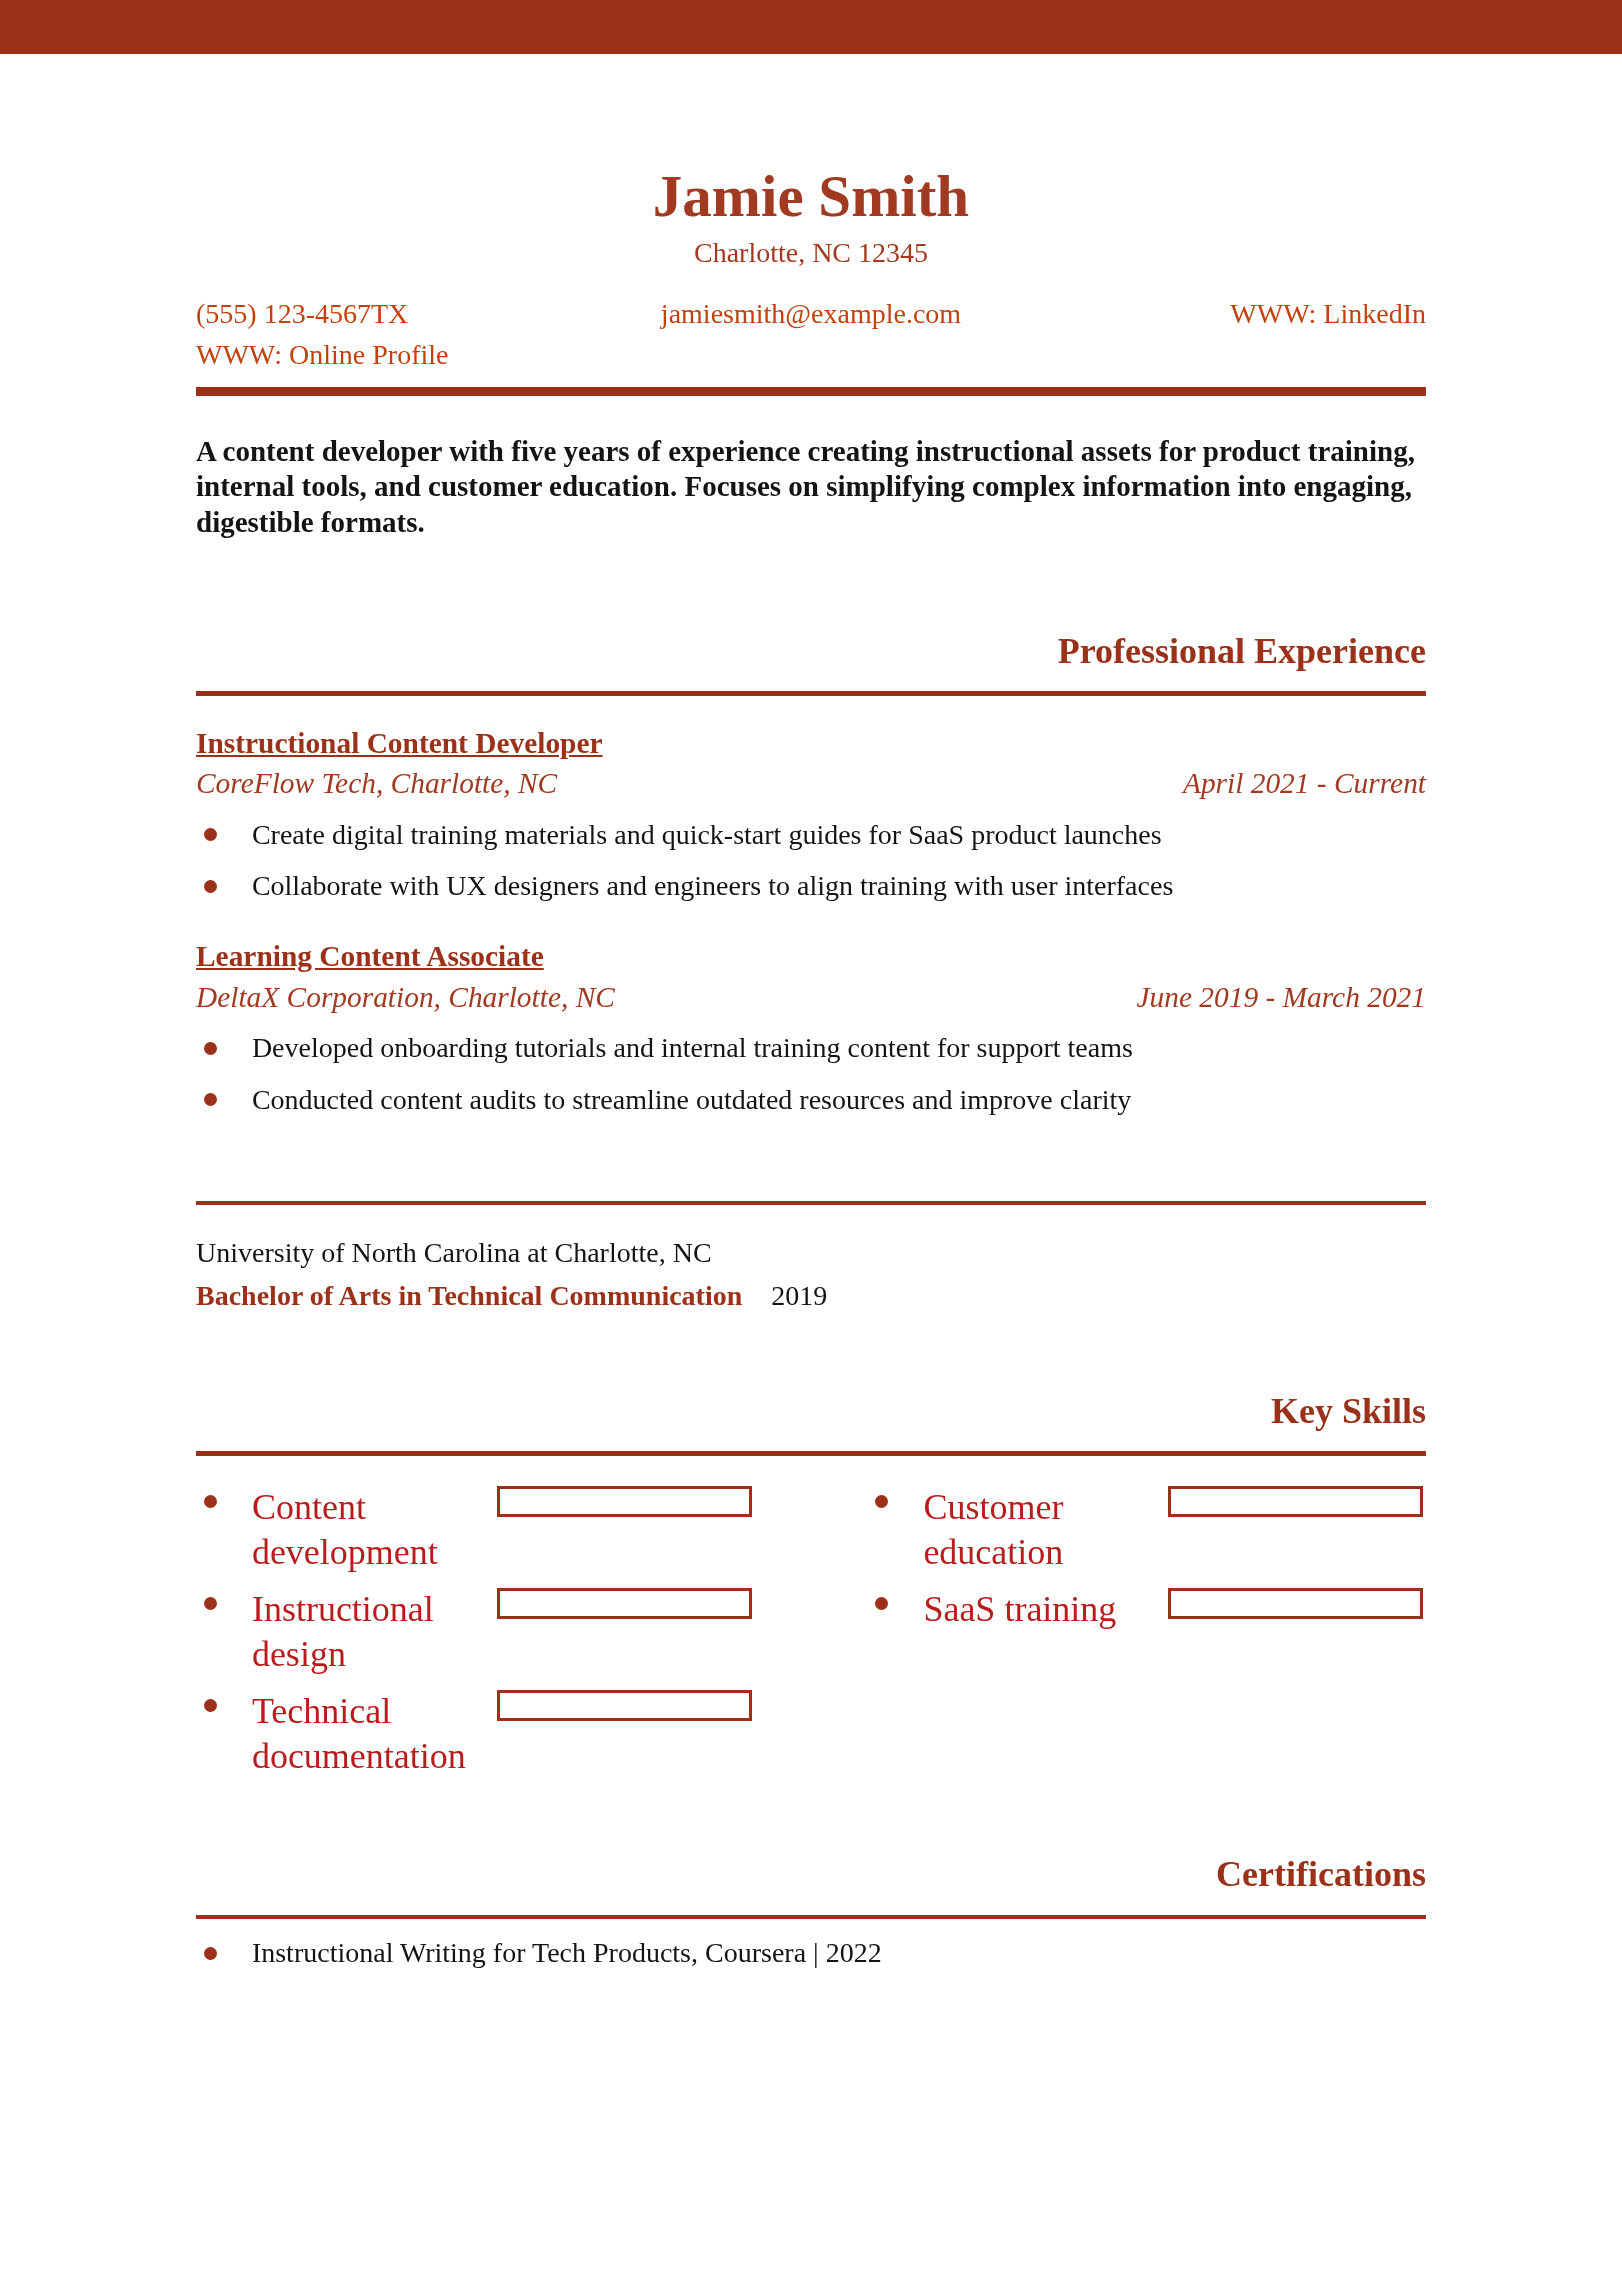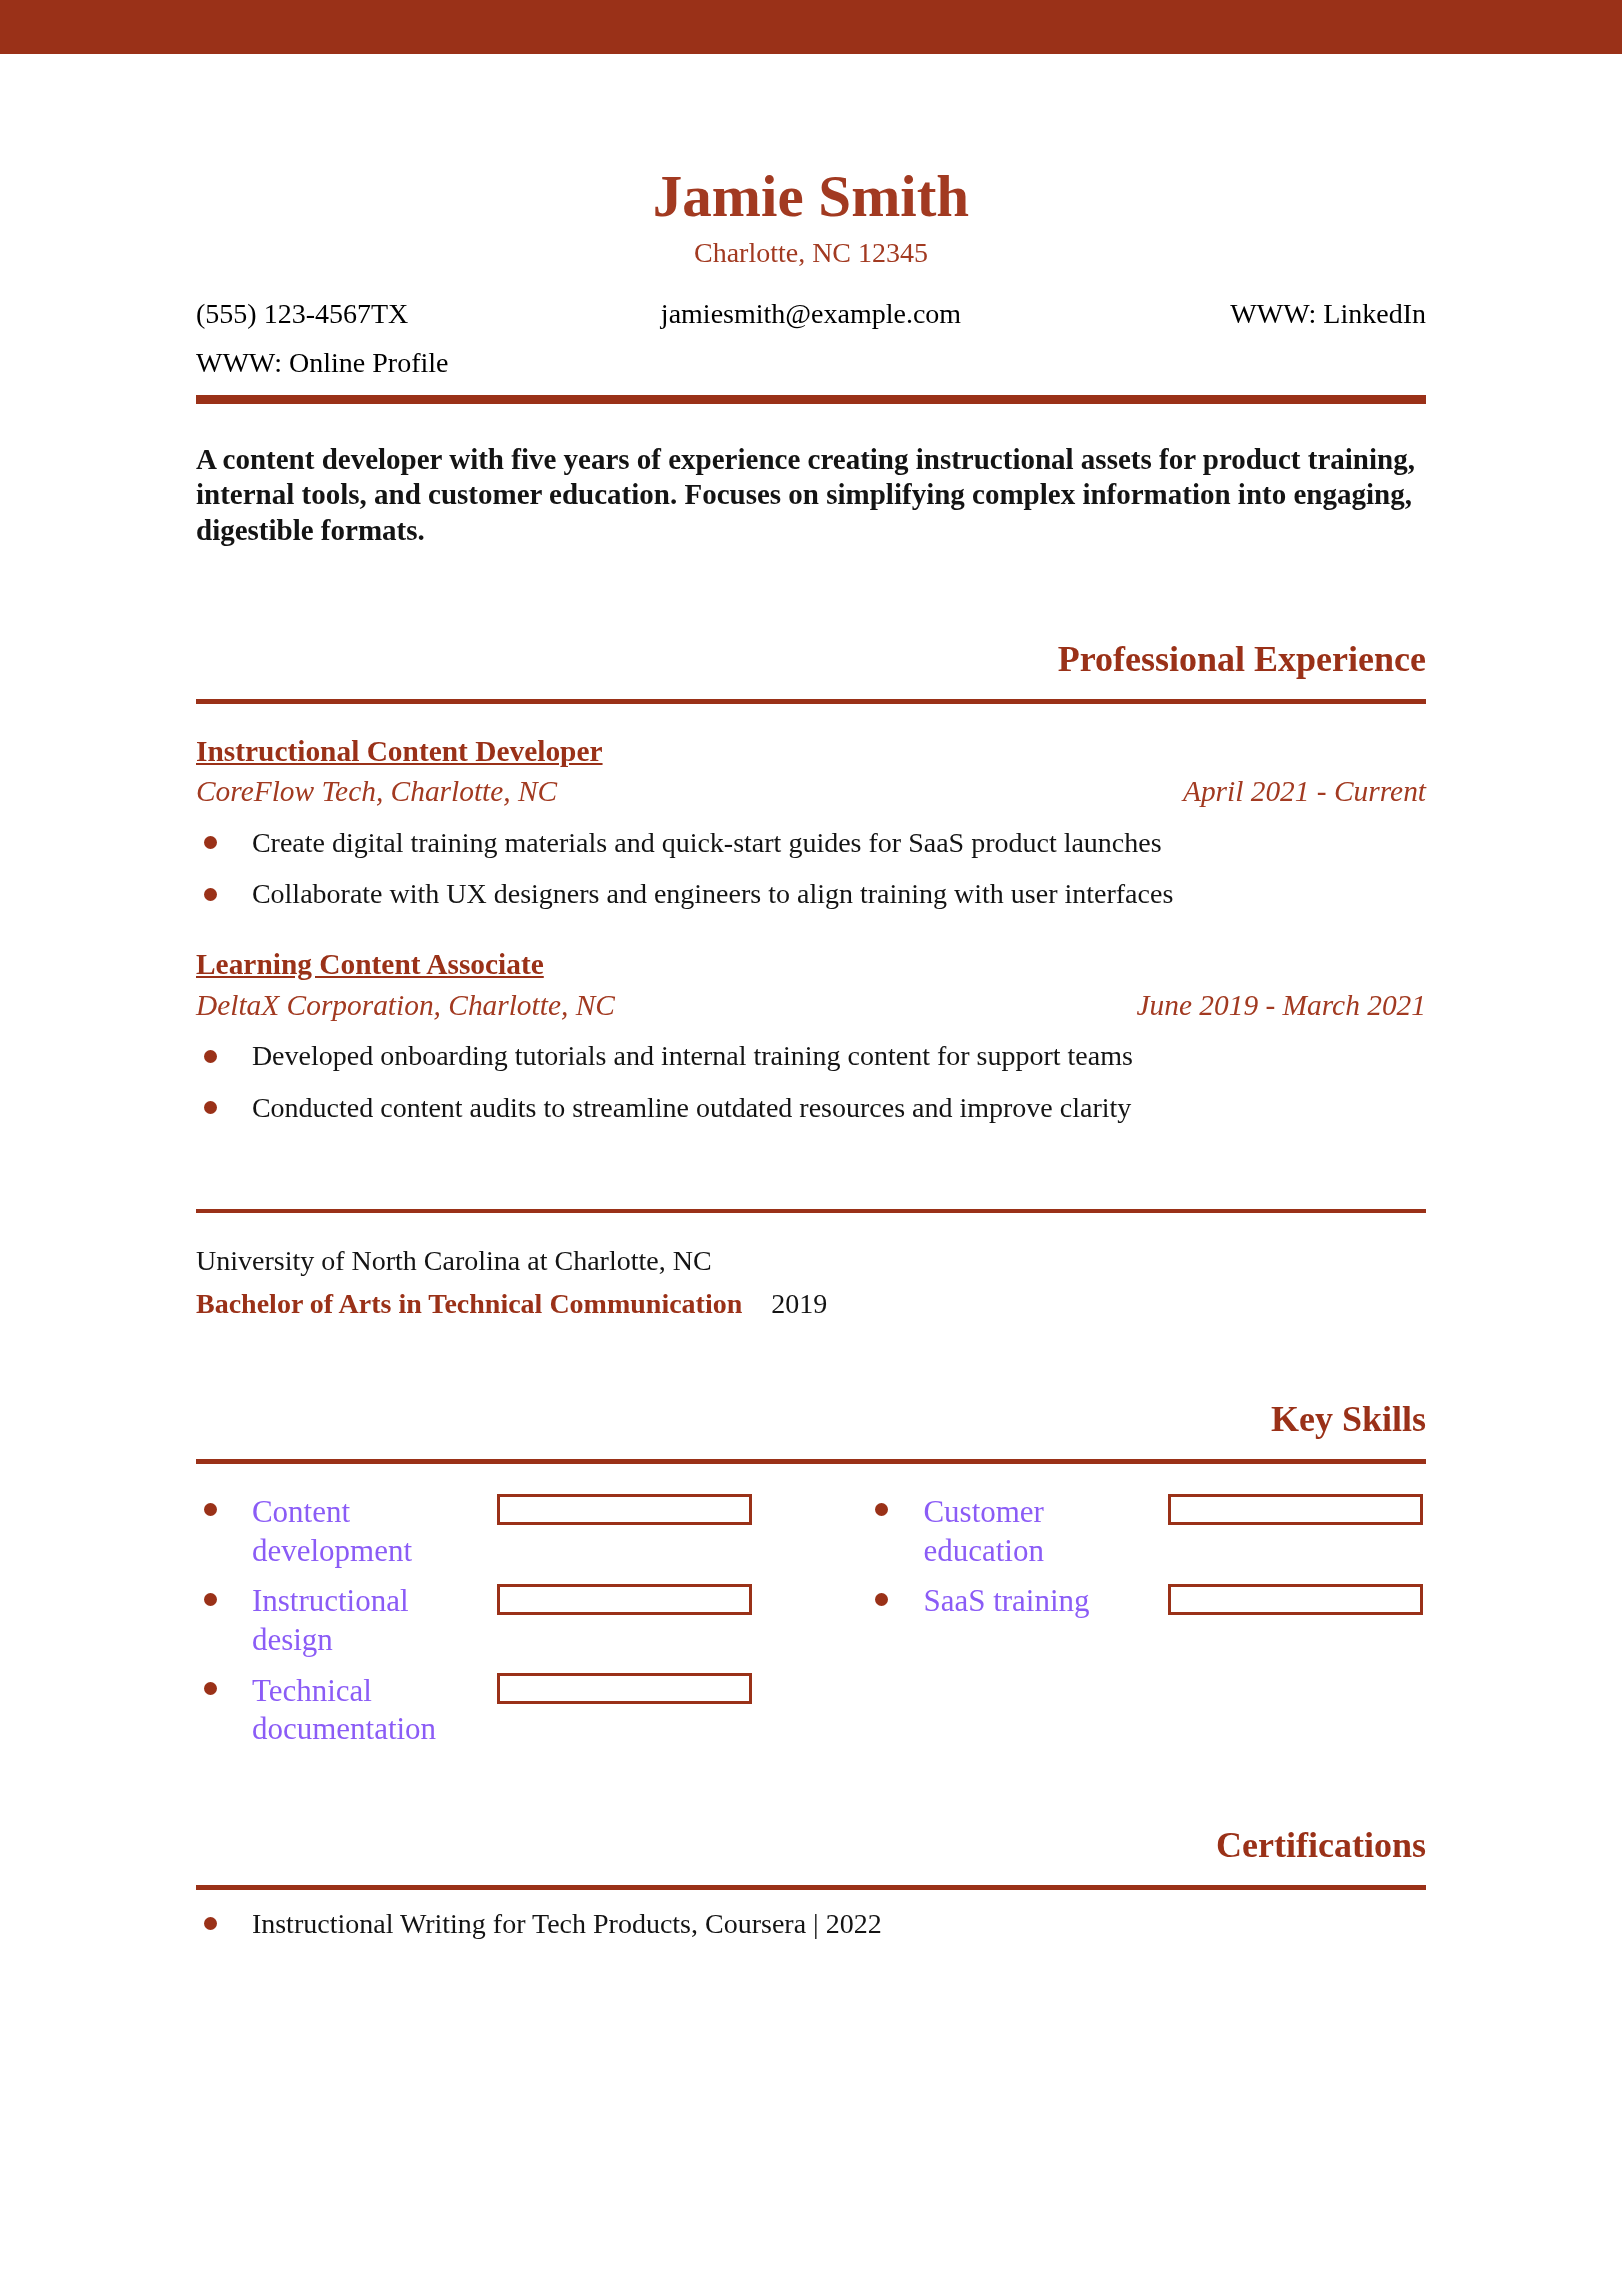--- a/index.html
+++ b/index.html
@@ -32,24 +32,24 @@
   .location {
     margin-top: 7.9px;
     text-align: center;
     font-size: 28px;
     color: #a23a21;
   }
   .contact {
     margin-top: 30px;
     display: grid;
     grid-template-columns: 1fr auto 1fr;
-    row-gap: 18px;
+    row-gap: 10px;
     font-size: 28px;
     line-height: 1.1;
-    color: #000000;
+    color: #c2410c;
   }
   .contact .c-left  { justify-self: start; }
   .contact .c-center{ justify-self: center; }
   .contact .c-right { justify-self: end; }
   .rule-thick {
     margin-top: 17px;
     height: 8.5px;
     background: #9a3118;
   }
   .summary {
@@ -125,23 +125,23 @@
     column-gap: 113px;
     align-items: start;
   }
   .skill {
     display: flex;
     align-items: flex-start;
     margin-bottom: 11.8px;
   }
   .skill-label {
     flex: 1;
-    font-size: 31px;
+    font-size: 36px;
     line-height: 1.25;
-    color: #8b5cf6;
+    color: #b91c1c;
     padding-right: 13px;
     max-width: 245px;
   }
   .skill-bar {
     flex: none;
     width: 255px; height: 31px;
     border: 3.3px solid #9a3118;
     background: #ffffff;
     margin-top: 1.3px;
   }

